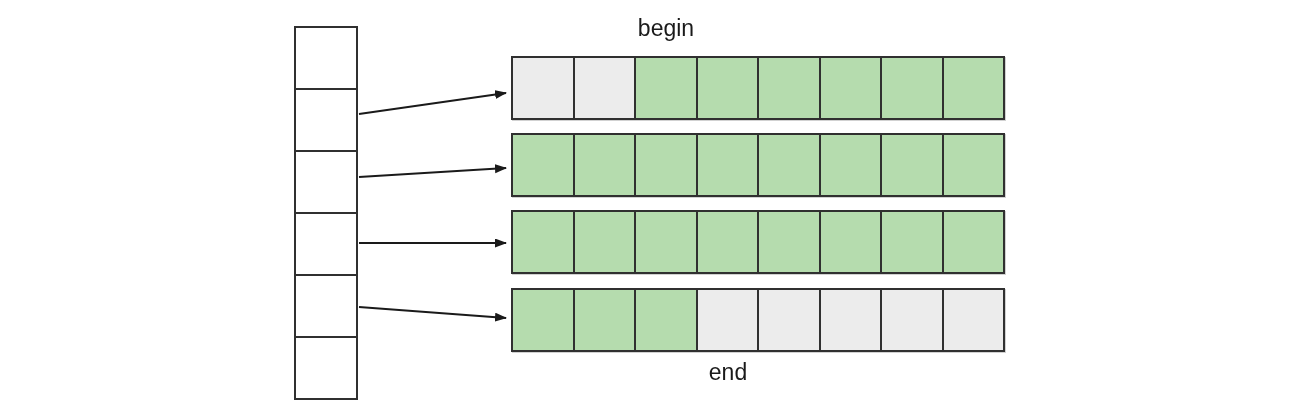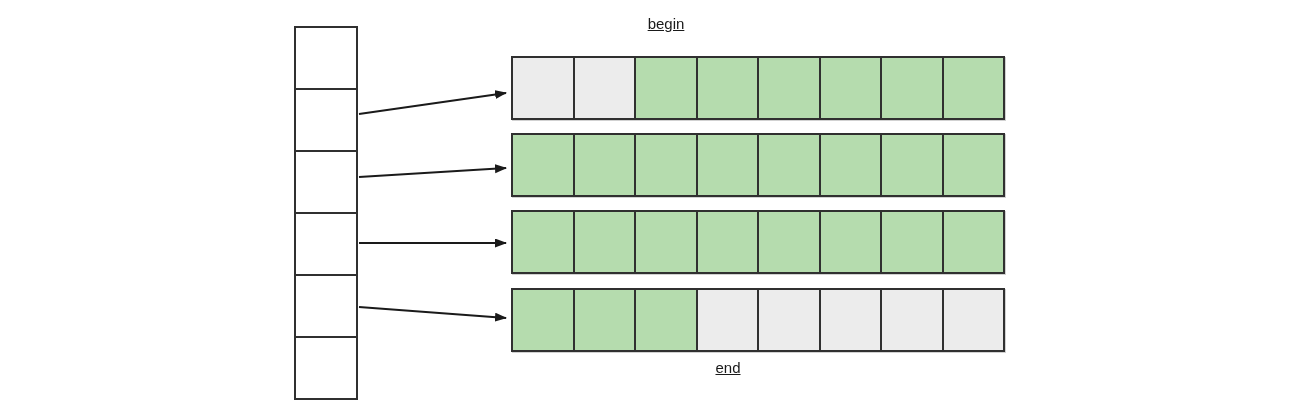--- a/index.html
+++ b/index.html
@@ -42,24 +42,23 @@
     flex: 1 1 0;
     box-sizing: border-box;
     border-left: 2px solid var(--border);
   }
   .cell:first-child { border-left: none; }
   
   .label {
     position: absolute;
     width: 62px;
     text-align: center;
-    font-size: 15px;
+    font-size: 23px;
     color: #1a1a1a;
     line-height: 1.1;
-    text-decoration: underline;
   }
   #begin-label { left: 635px; top: 16px; }
   #end-label   { left: 697px; top: 360px; }
   
   #arrows {
     position: absolute;
     left: 0; top: 0;
     pointer-events: none;
   }
   .arrow { stroke: var(--arrow); stroke-width: 2; fill: none; }

